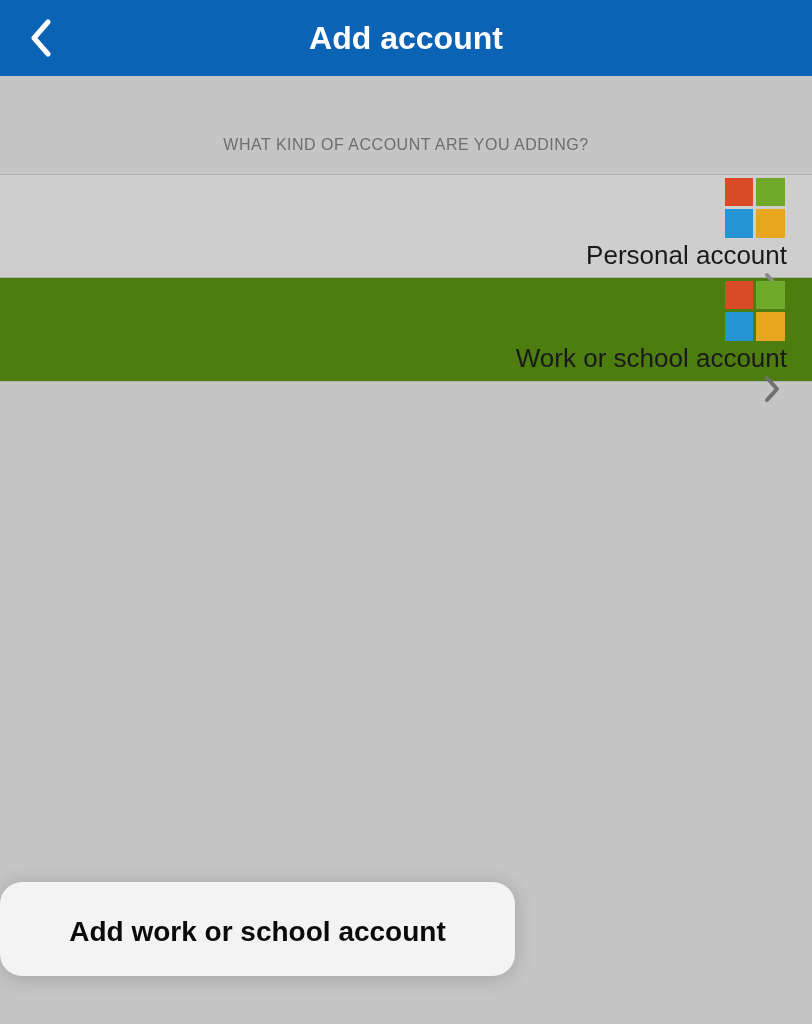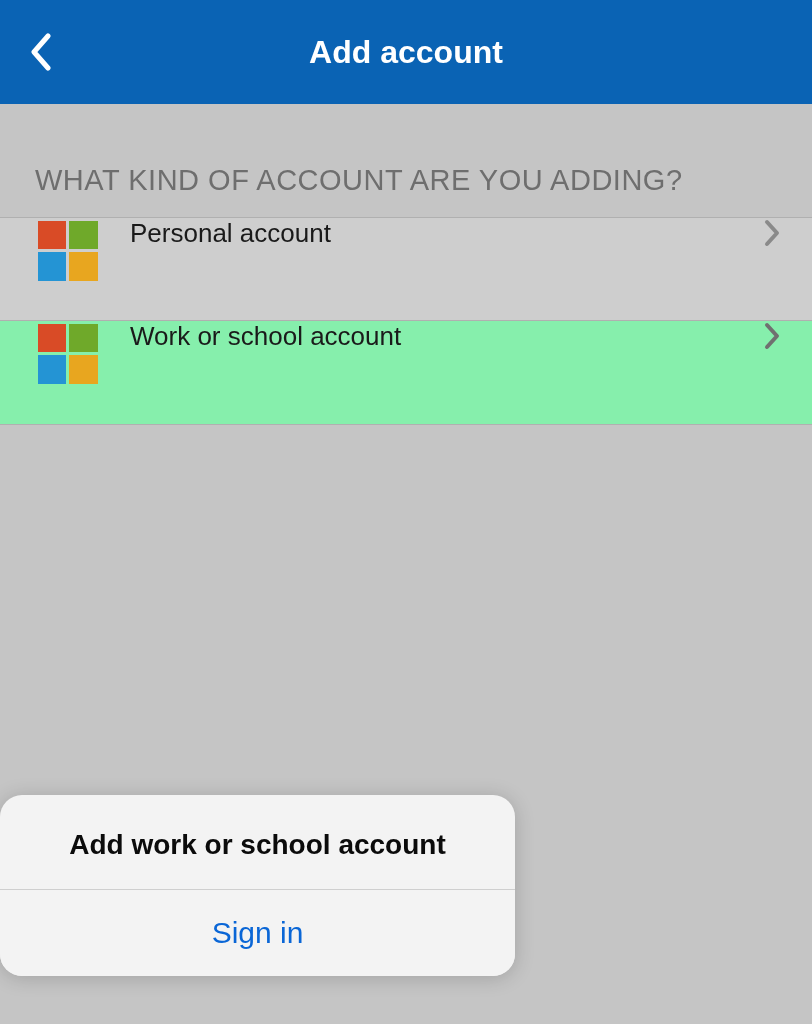--- a/index.html
+++ b/index.html
@@ -10,21 +10,21 @@
     }
     html, body {
       width: 812px;
       height: 1024px;
       background: #c5c5c5;
       overflow: hidden;
       position: relative;
     }
     .header {
       width: 100%;
-      height: 104px;
+      height: 76px;
       background: #0a63b4;
       display: flex;
       align-items: center;
       position: relative;
     }
     .back-btn {
       position: absolute;
       left: 20px;
       width: 40px;
       height: 40px;
@@ -36,44 +36,46 @@
     .header-title {
       flex: 1;
       text-align: center;
       color: #ffffff;
       font-size: 32px;
       font-weight: 600;
     }
     .section-title {
       padding: 60px 35px 20px 35px;
       color: #6e6e6e;
-      font-size: 29px;
+      font-size: 16px;
       letter-spacing: 0.5px;
+      text-align: center;
     }
     .list {
       width: 100%;
     }
     .list-row {
       width: 100%;
       height: 104px;
       display: flex;
-      align-items: flex-start;
+      align-items: flex-end;
       padding: 0 25px 0 35px;
       border-top: 1px solid #b0b0b0;
       border-bottom: 1px solid #b0b0b0;
       cursor: pointer;
+      flex-direction: column;
     }
     .list-row + .list-row {
       border-top: none;
     }
     .row-personal {
       background: #cecece;
     }
     .row-work {
-      background: #86efac;
+      background: #4d7c0f;
     }
     .row-other {
       background: #cecece;
     }
     .row-icon {
       width: 65px;
       height: 65px;
       flex-shrink: 0;
       display: flex;
       align-items: center;
@@ -199,15 +201,14 @@
         <path d="M3 3 L13 14 L3 25" stroke="#707070" stroke-width="4" stroke-linecap="round" stroke-linejoin="round"></path>
       </svg>
     </div>
   </div>
 
 </div>
 
 <div class="overlay">
   <div class="sheet">
     <div class="sheet-title">Add work or school account</div>
-    <div class="sheet-btn">Sign in</div>
   </div>
 </div>
 
 </body></html>

